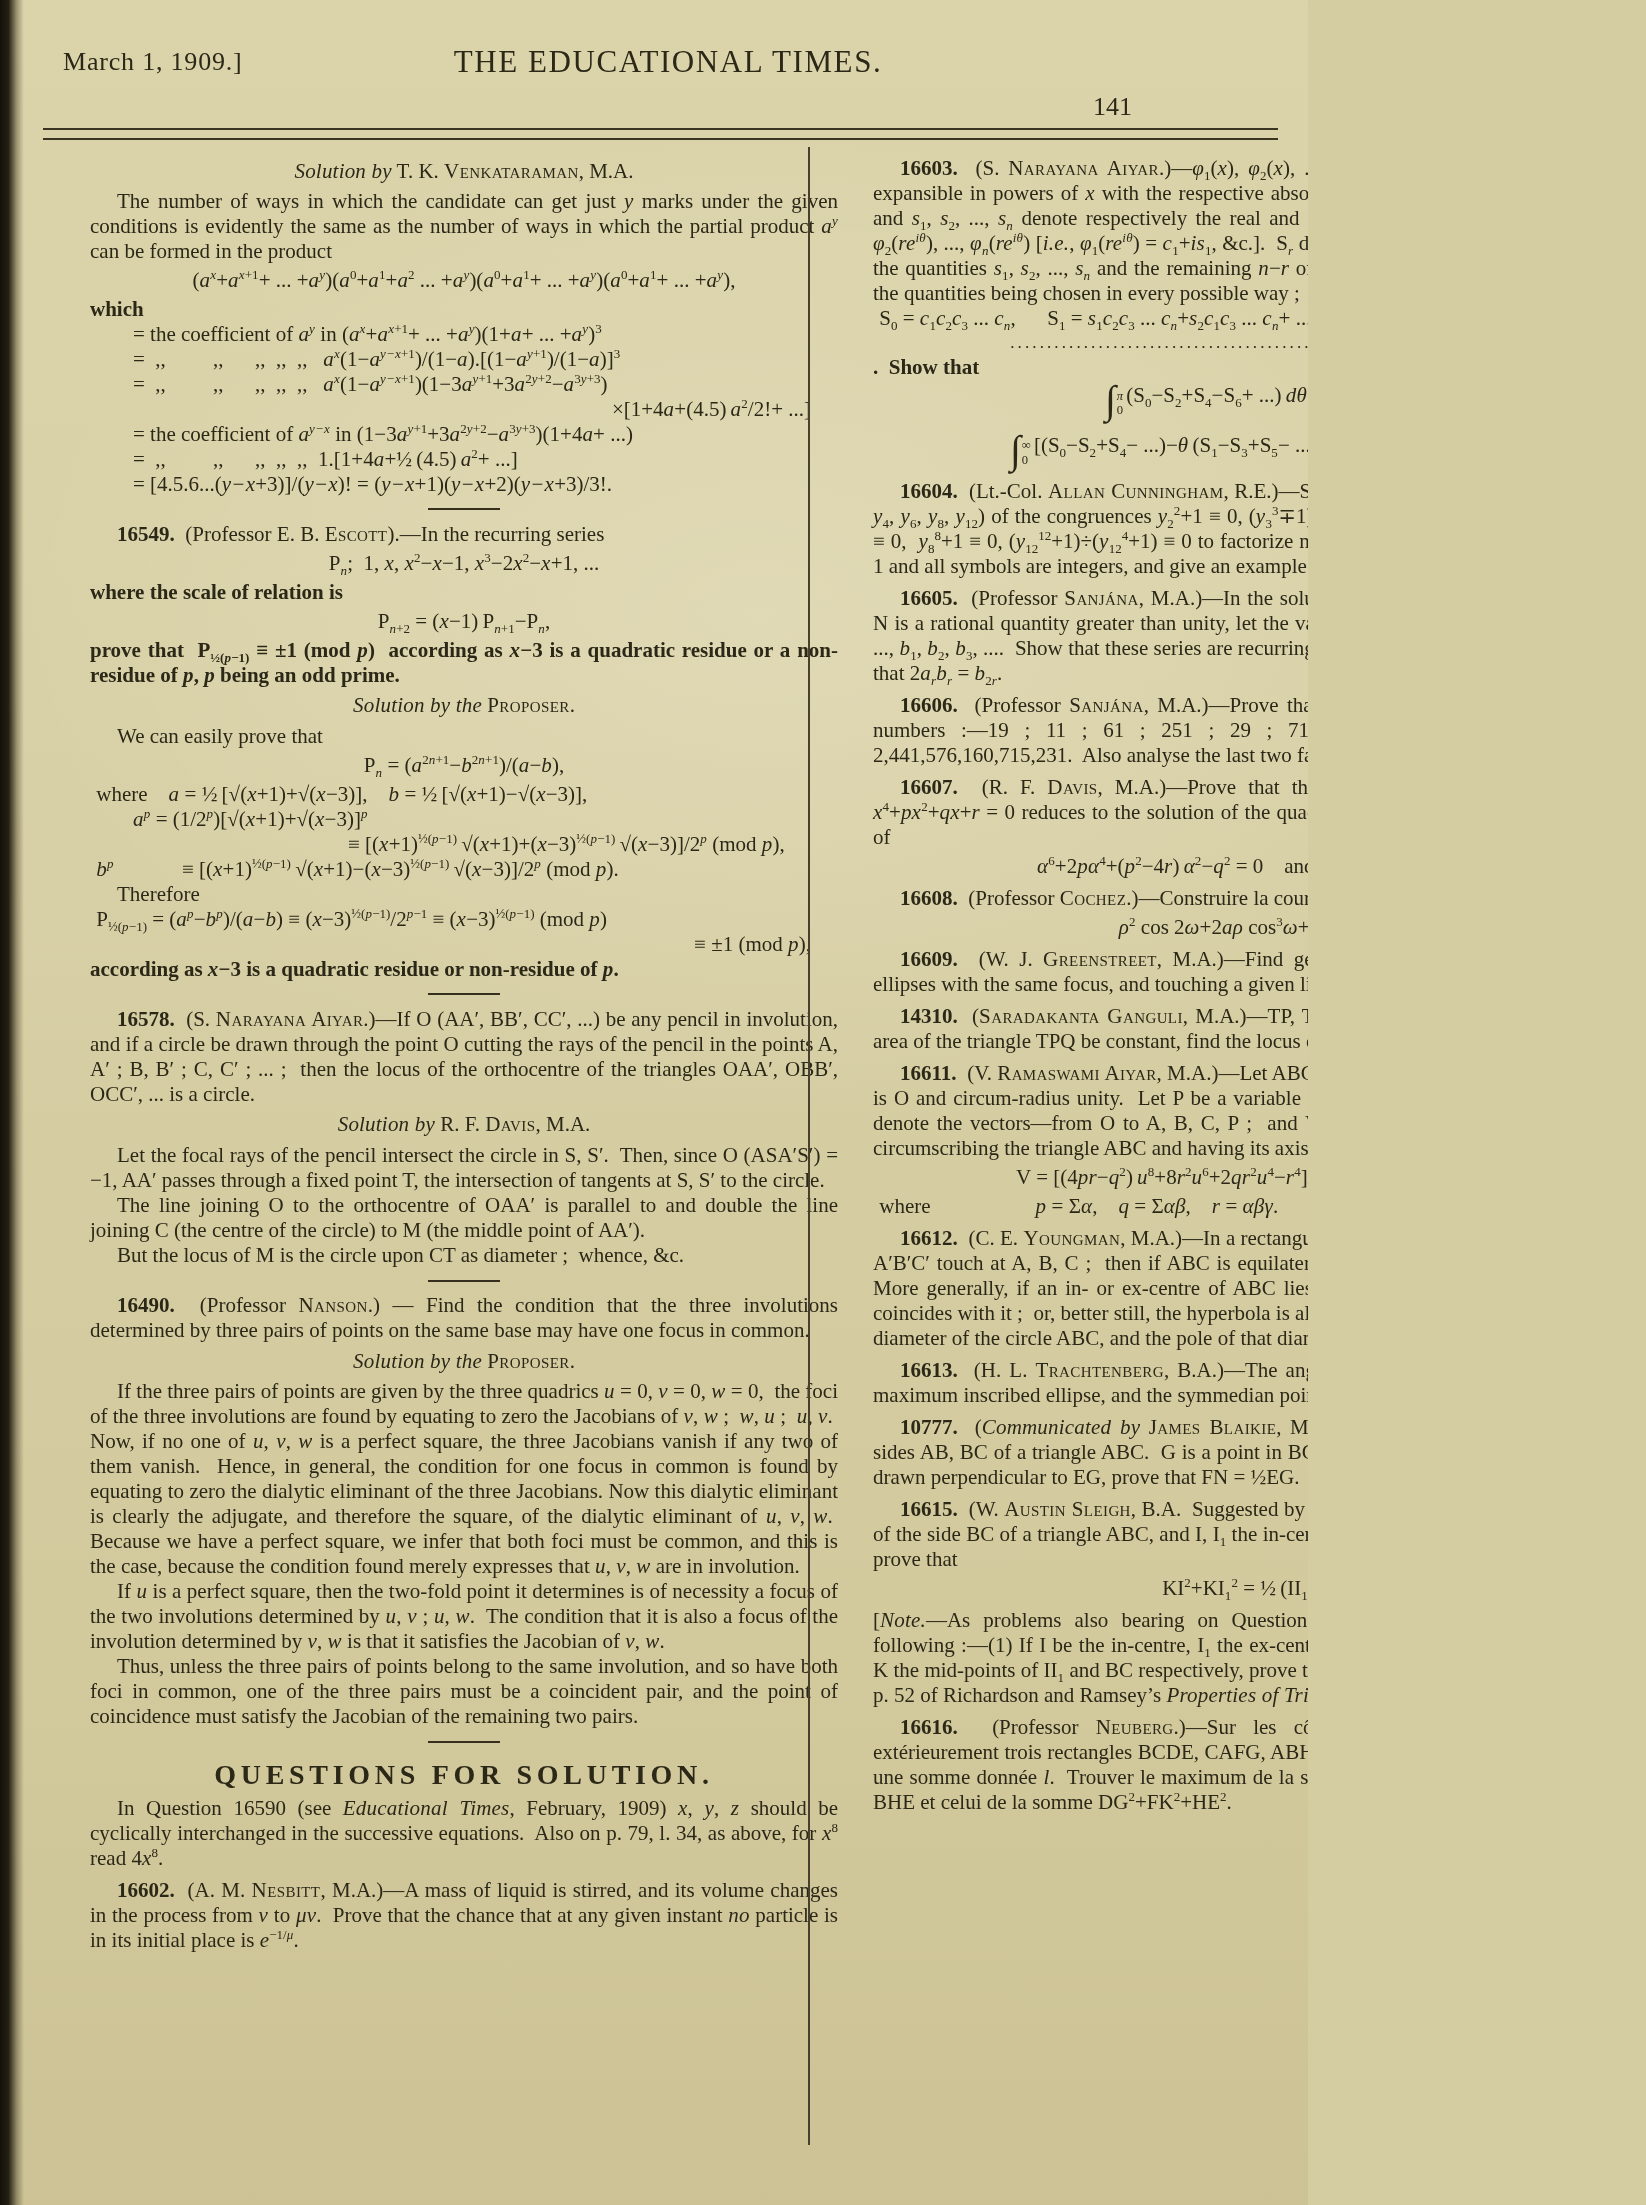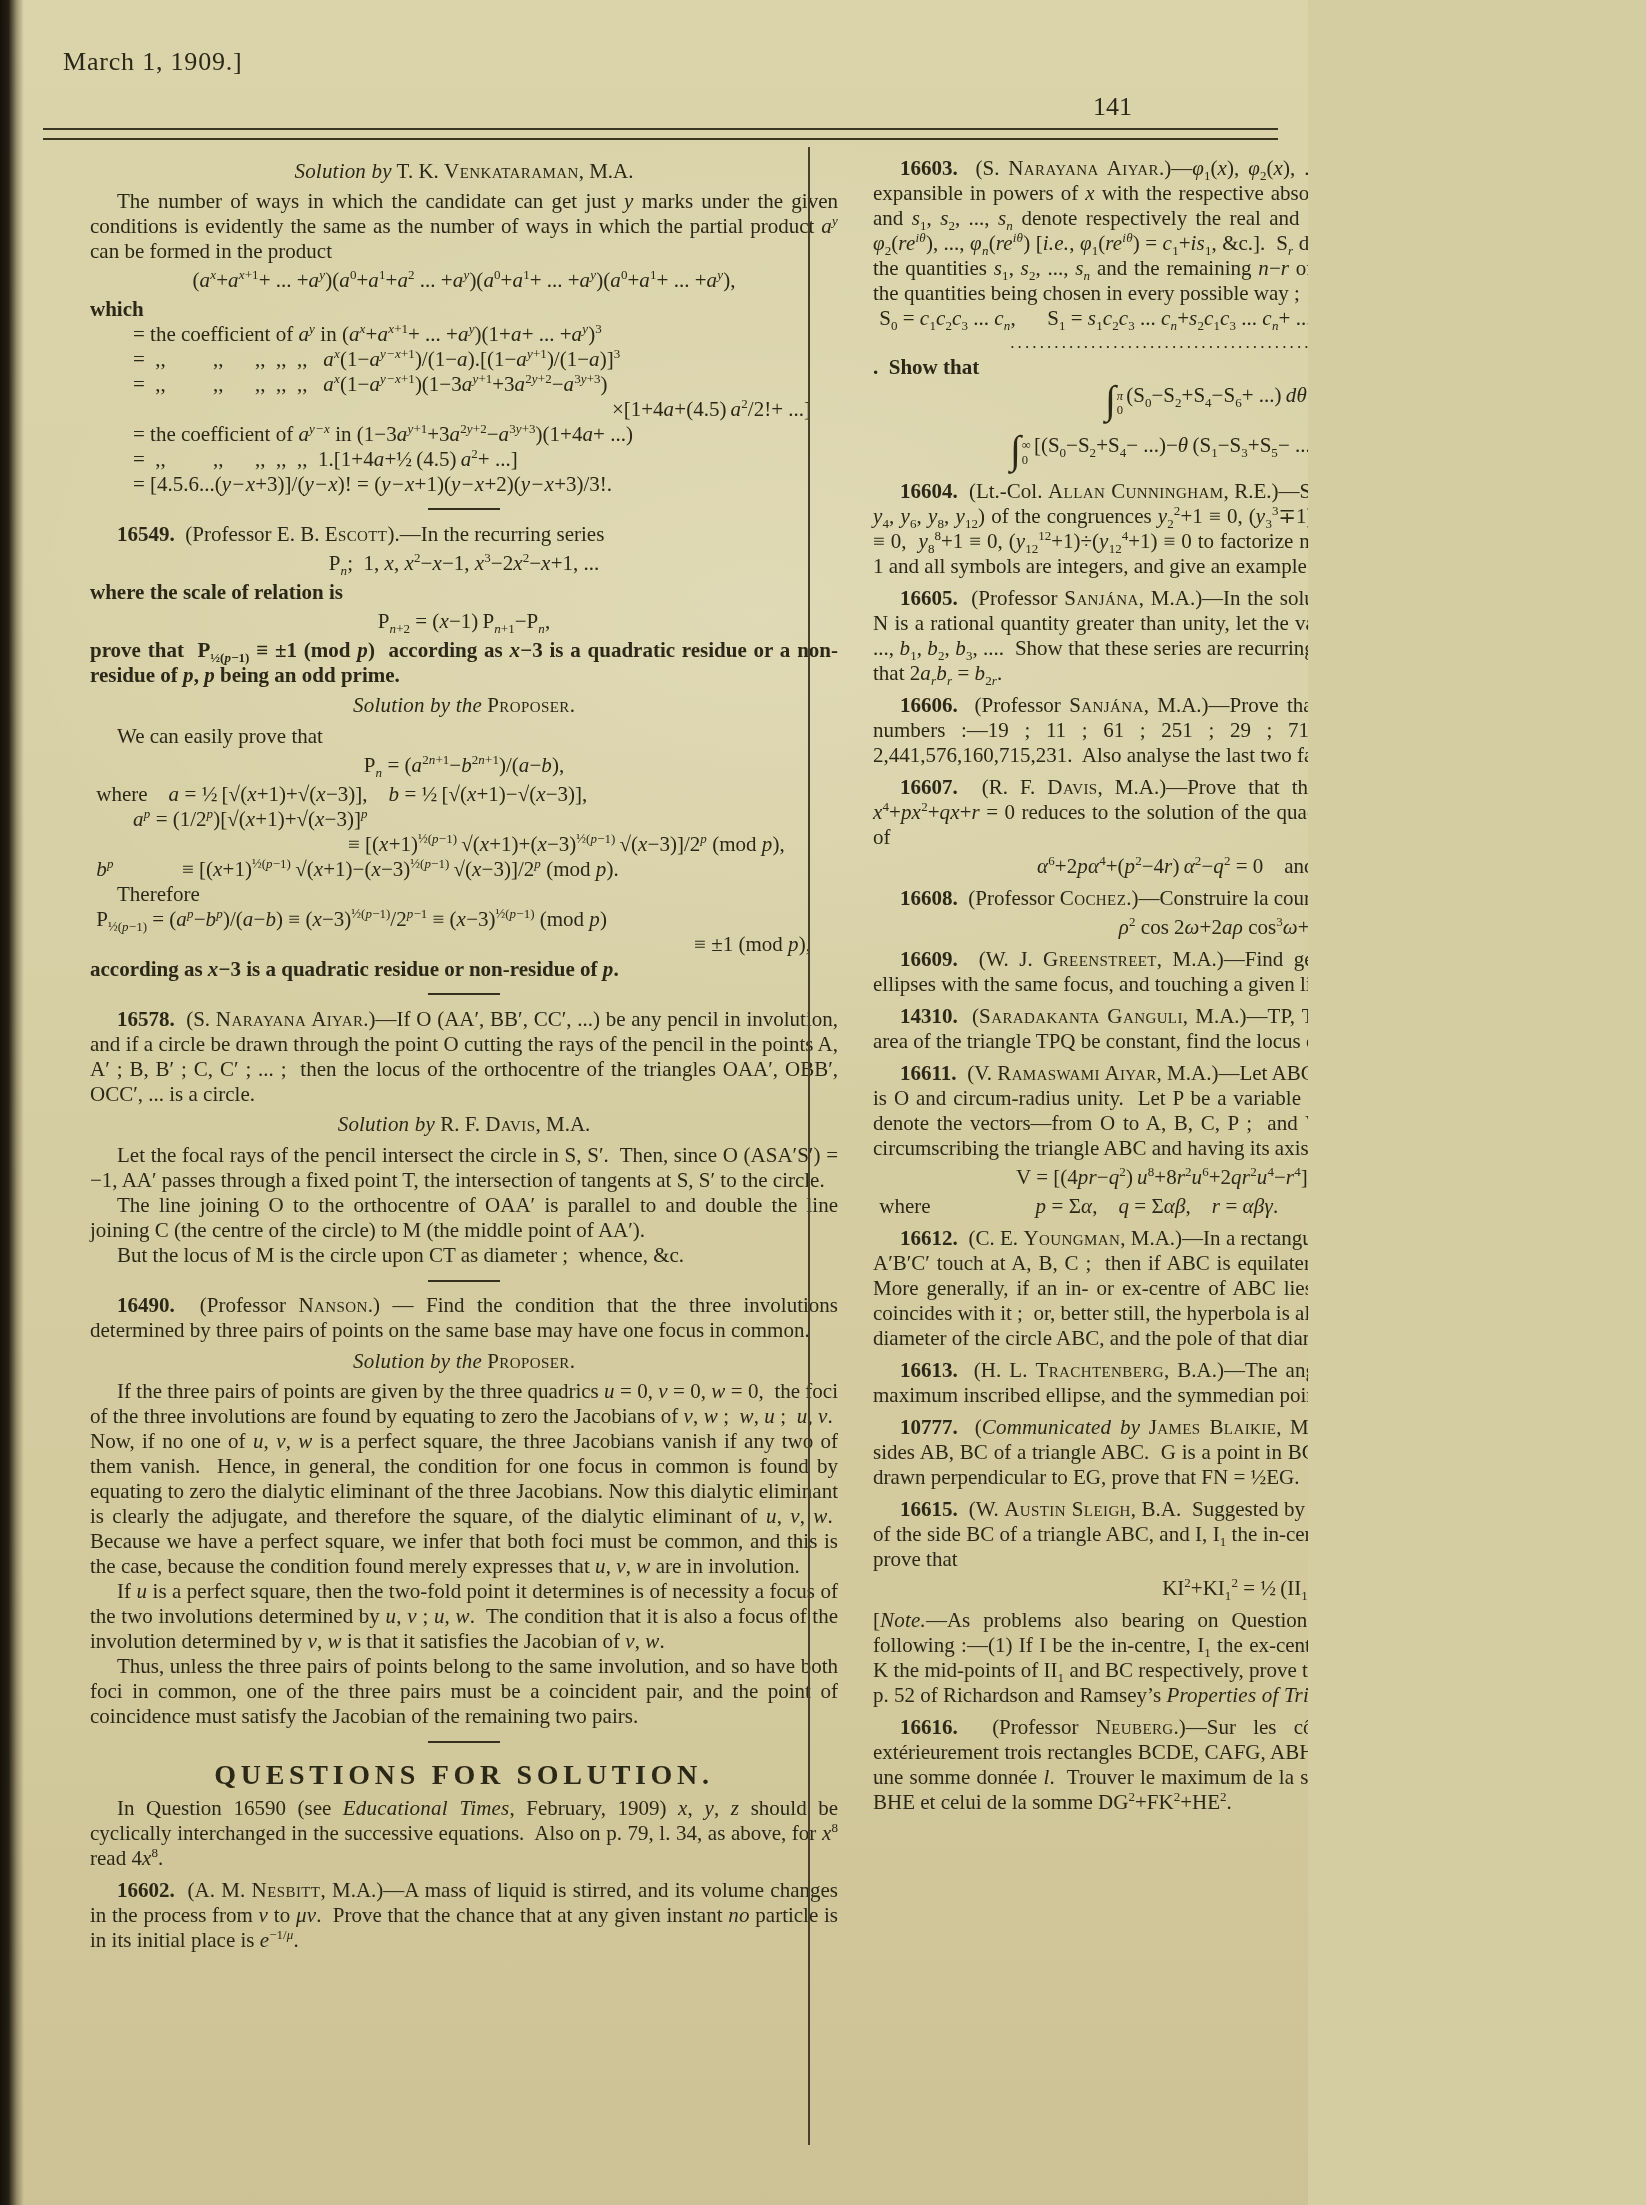--- a/index.html
+++ b/index.html
@@ -54,20 +54,21 @@
   .frac>span+span{border-top:1.6px solid #35301e;}
 </style>
 </head>
 <body>
 
 <div class="page">
   <div class="binding"></div>
 
   <div class="header">
     <span class="h-date">March 1, 1909.]</span>
+    <span class="h-title">THE EDUCATIONAL TIMES.</span>
     <span class="h-page">141</span>
   </div>
 
   <div class="rule rule1"></div>
   <div class="rule rule2"></div>
 
   <div class="col col-left">
       <div class="blk center"><i>Solution by</i> T. K. <span class="sc">Venkataraman</span>, M.A.</div>
       <div class="blk para">The number of ways in which the candidate can get just <i>y</i> marks under the given conditions is evidently the same as the number of ways in which the partial product <i>a<sup>y</sup></i> can be formed in the product</div>
       <div class="blk eq-center">(<i>a<sup>x</sup></i>+<i>a</i><sup><i>x</i>+1</sup>+ ... +<i>a<sup>y</sup></i>)(<i>a</i><sup>0</sup>+<i>a</i><sup>1</sup>+<i>a</i><sup>2</sup> ... +<i>a<sup>y</sup></i>)(<i>a</i><sup>0</sup>+<i>a</i><sup>1</sup>+ ... +<i>a<sup>y</sup></i>)(<i>a</i><sup>0</sup>+<i>a</i><sup>1</sup>+ ... +<i>a<sup>y</sup></i>),</div>

